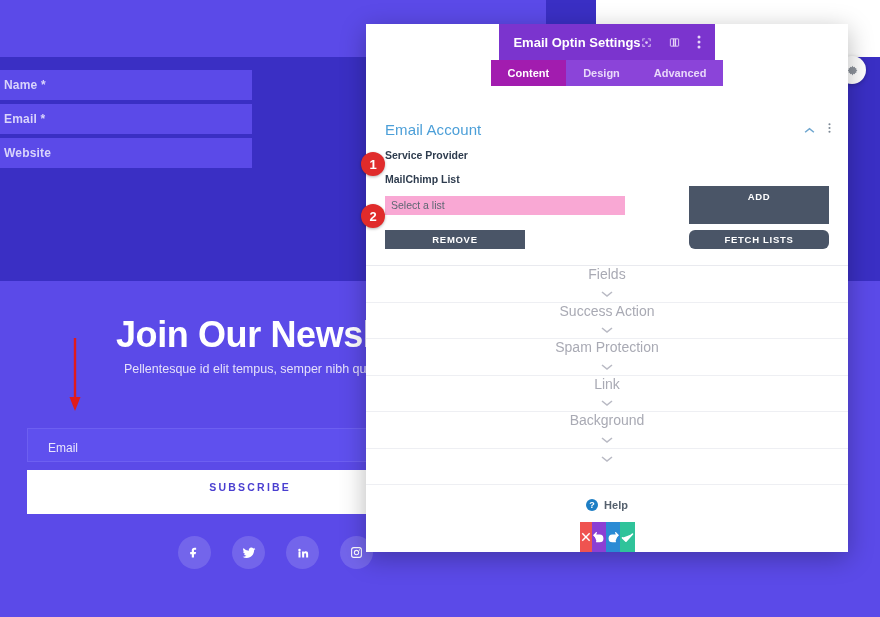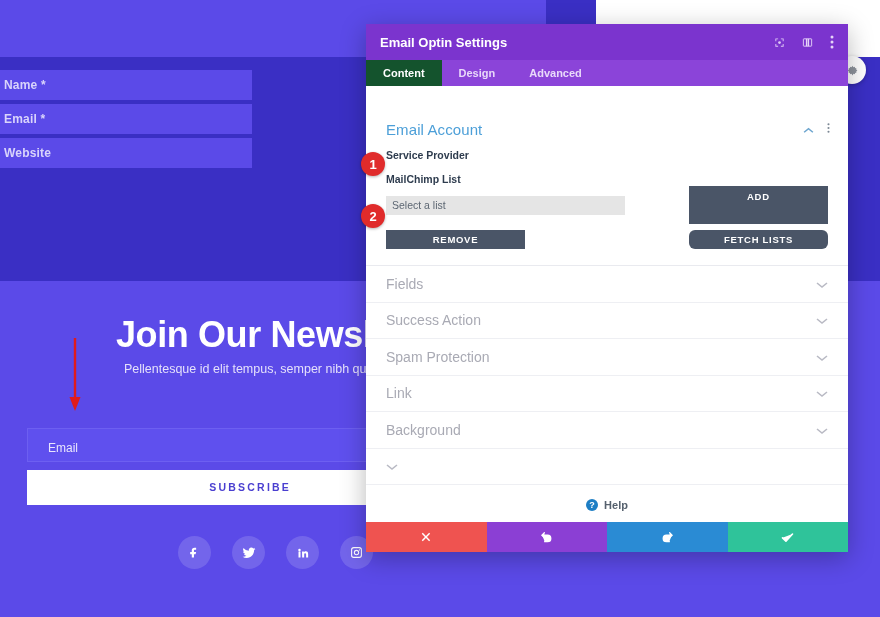--- a/index.html
+++ b/index.html
@@ -38,21 +38,21 @@
   }
 
   .red-arrow { position:absolute; left:68px; top:338px; width:14px; height:74px; }
 
   .sub-email {
     position:absolute; left:27px; top:428px; width:360px; height:34px;
     background:#5f50ee; border:1px solid #6d5ff1;
   }
   .sub-email span { font-size:12px; color:#e8e5fd; line-height:38px; padding-left:20px; display:block; }
   .sub-btn {
-    position:absolute; left:27px; top:470px; width:360px; height:35px;
+    position:absolute; left:27px; top:470px; width:360px; height:44px;
     background:#ffffff;
   }
   .sub-btn span {
     display:block; text-align:right; padding-right:96px; line-height:35px;
     font-size:10.5px; font-weight:bold; letter-spacing:2.2px; color:#4a3fd0;
   }
 
   .social-row { position:absolute; left:178px; top:536px; display:flex; gap:21px; }
   .social {
     width:33px; height:33px; border-radius:50%;
@@ -65,38 +65,38 @@
   .float-circle {
     position:absolute; left:838px; top:56px; width:28px; height:28px;
     border-radius:50%; background:#ffffff; box-shadow:0 1px 4px rgba(0,0,0,.25);
     display:flex; align-items:center; justify-content:center;
   }
 
   
   .modal {
     position:absolute; left:366px; top:24px; width:482px; height:528px;
     background:#ffffff; box-shadow:0 6px 24px rgba(0,0,0,.28);
-    display:flex; flex-direction:column; overflow:hidden;
+    display:flex; flex-direction:column; overflow:hidden;align-items:center;
   }
   .modal-header {
     height:36px; background:#7b34ce; display:flex; align-items:center;
     padding:0 14px; flex:0 0 auto;
   }
   .modal-title { color:#ffffff; font-size:13px; font-weight:bold; flex:1; }
   .hdr-icons { display:flex; align-items:center; gap:17px; }
   .hdr-icons .hi { cursor:pointer; display:flex; align-items:center; }
 
   .tabs {
     height:26px; background:#8b44d9; display:flex; flex:0 0 auto;
   }
   .tab {
     padding:0 17px; height:26px; line-height:26px;
     font-size:11px; font-weight:bold; color:#e9d9fa; cursor:pointer;
   }
-  .tab.active { background:#14532d; color:#ffffff; }
+  .tab.active { background:#a21caf; color:#ffffff; }
 
   .modal-body { flex:1 1 auto; background:#ffffff; overflow:hidden; position:relative; }
 
   .section-head {
     display:flex; align-items:center; padding:14px 18px 0 20px;margin-top:20px;
   }
   .section-title { font-size:15px; color:#4c9fd8; flex:1; letter-spacing:.1px; }
   .sec-ic { display:flex; align-items:center; gap:13px; }
 
   .field-label {
@@ -105,37 +105,37 @@
   }
   .select-box {
     margin:0 20px; height:21px; background:#eef1f6;
     display:flex; align-items:center; padding:0 8px 0 0;
   }
   .select-box .val { flex:1; font-size:10.5px; color:#3c4856; padding-left:6px; }
   .select-box .arrows { font-size:8px; color:#5b6672; line-height:1; }
 
   .list-row { display:flex; padding:0 20px; gap:0; align-items:center; }
   .list-input {
-    width:240px; height:19px; background:#e5e5e5;
+    width:240px; height:19px; background:#f9a8d4;
     font-size:10.5px; color:#5d6773; line-height:19px; padding-left:6px;
   }
   .btn-dark {
     background:#4a5567; color:#ffffff; font-size:9.5px; font-weight:bold;
     letter-spacing:.7px; text-align:center; cursor:pointer;
   }
   .btn-add { width:140px; height:38px; line-height:21px; margin-left:64px; }
   .btn-row2 { display:flex; padding:6px 20px 0 20px; }
   .btn-remove { width:140px; height:19px; line-height:19px; }
   .btn-fetch  { width:140px; height:19px; line-height:19px; margin-left:164px;border-radius:6px; }
 
   .divider { height:1px; background:#e9eaef; margin:16px 0 0 0; }
 
   .acc-item {
     height:36.5px; display:flex; align-items:center;
-    padding:0 20px; border-bottom:1px solid #eeeff3; cursor:pointer;
+    padding:0 20px; border-bottom:1px solid #eeeff3; cursor:pointer;flex-direction:column;
   }
   .acc-label { flex:1; font-size:14px; color:#a9aab4; }
   .acc-chev { color:#b9bac4; }
 
   .help-row {
     height:40px; display:flex; align-items:center; justify-content:center;
     gap:6px; cursor:pointer;
   }
   .help-icon {
     width:12px; height:12px; border-radius:50%; background:#1d7ec4;

